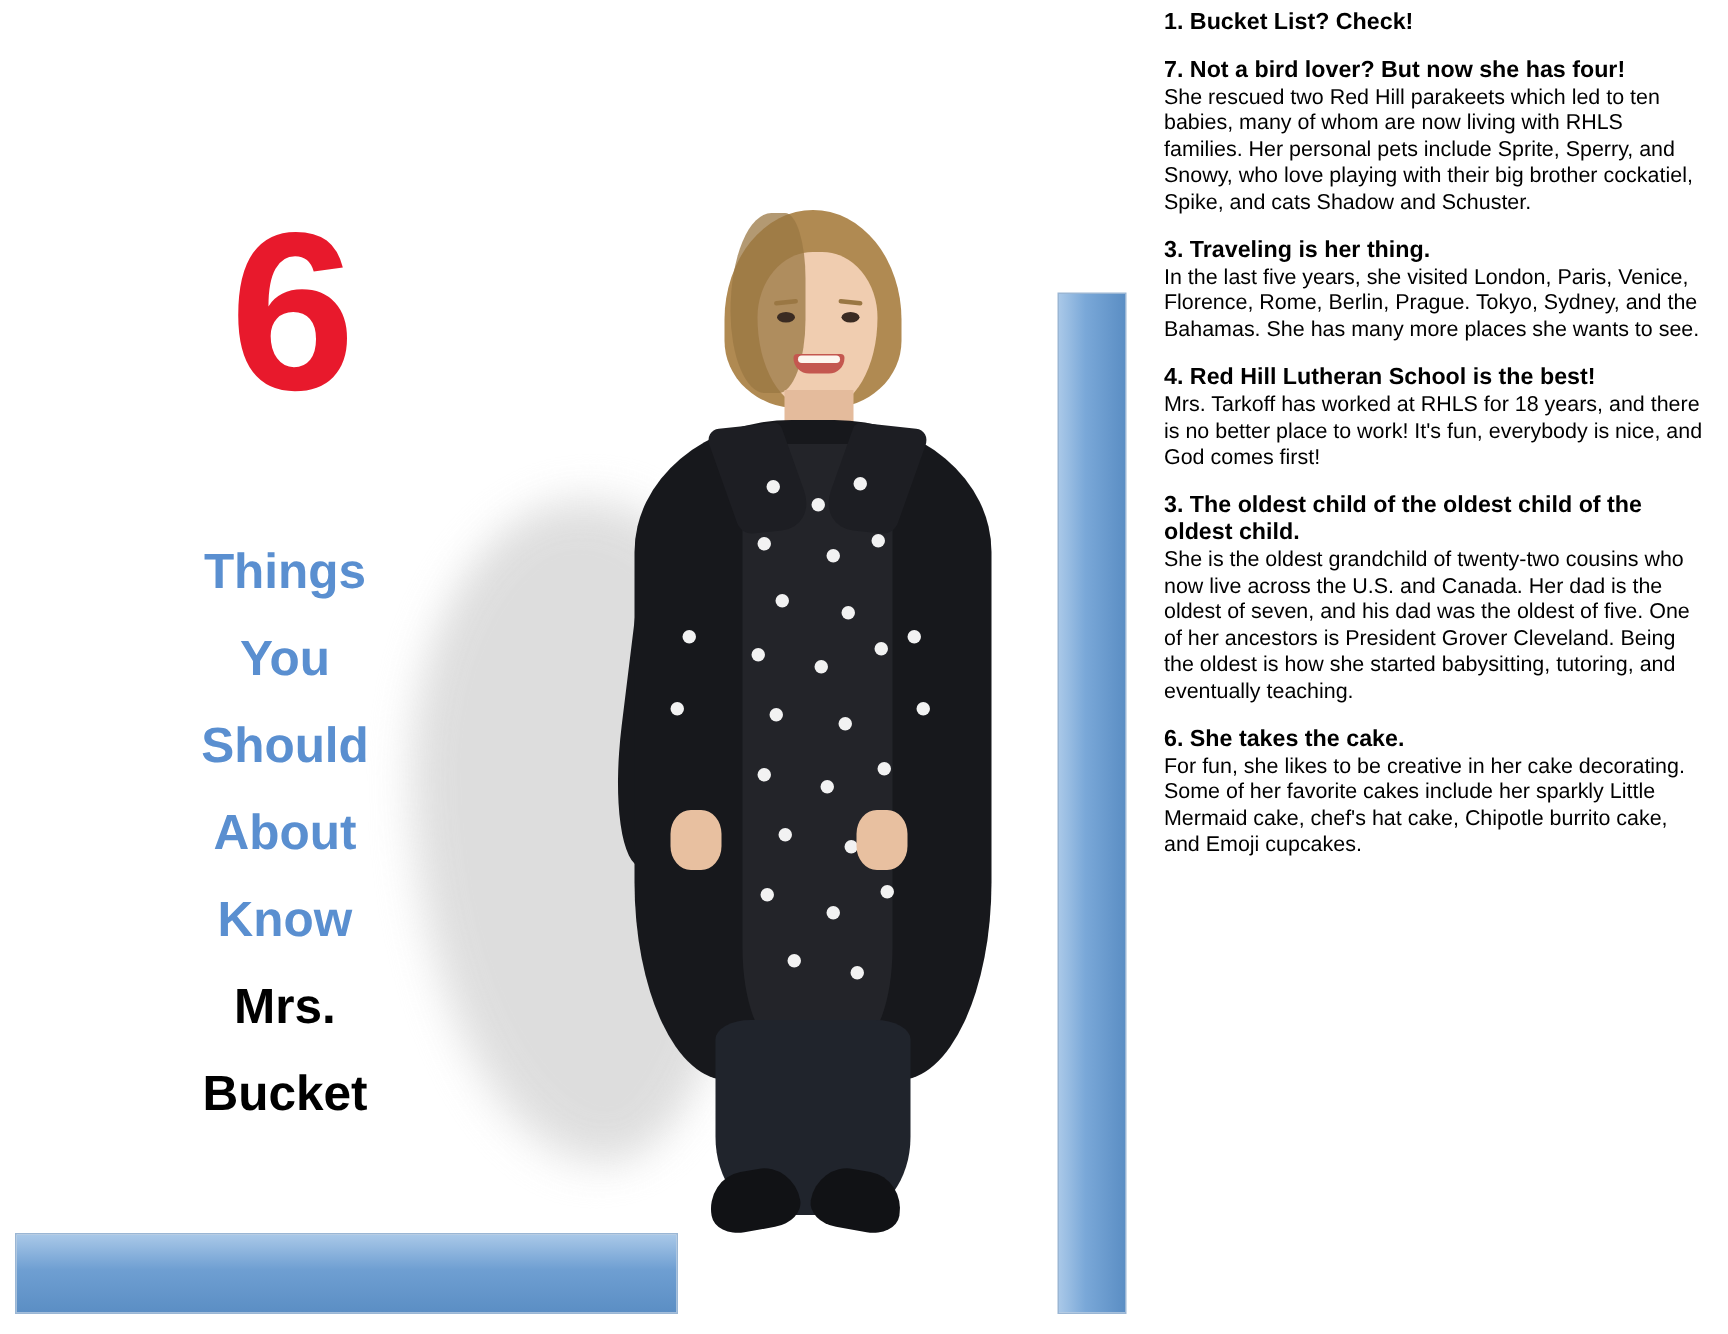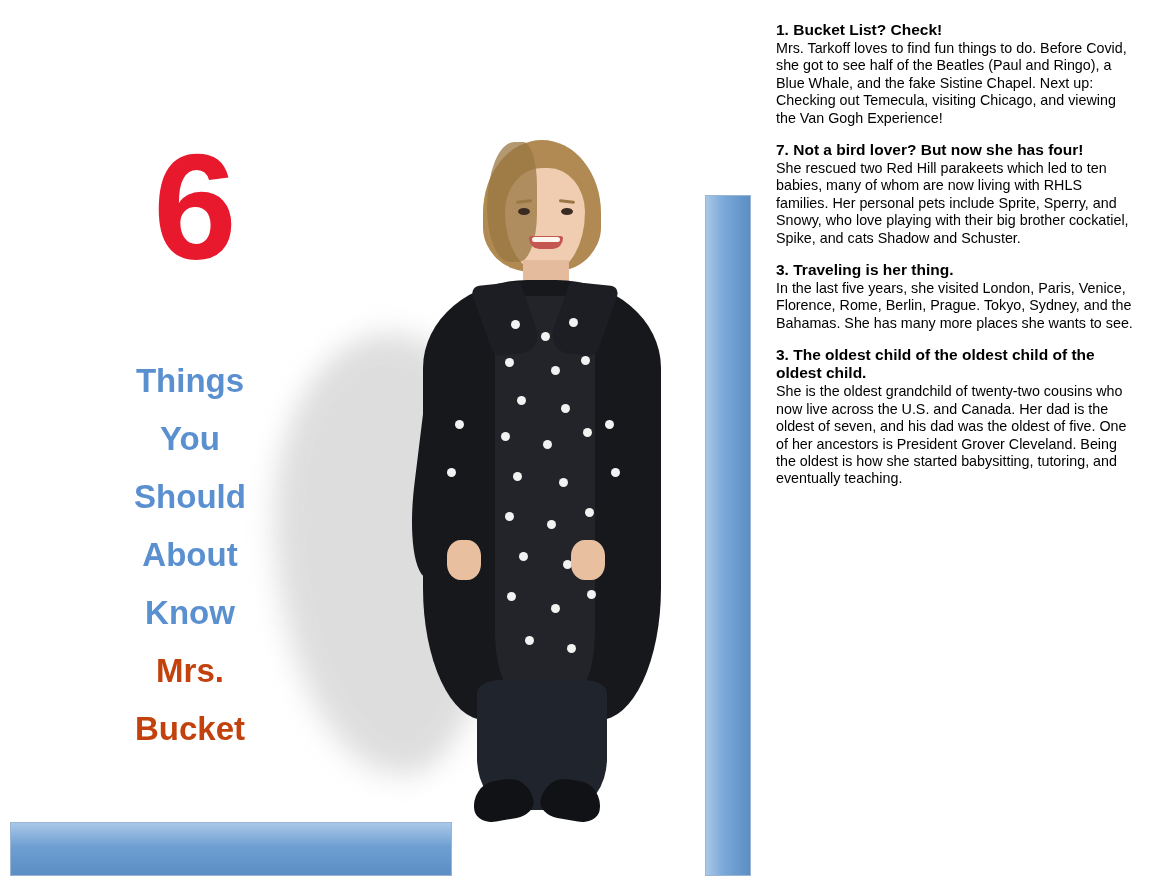--- a/index.html
+++ b/index.html
@@ -50,21 +50,21 @@
     font-weight: bold;
     font-size: 33px;
     line-height: 58px;
     color: #5a8fd0;
   }
   .headline .line {
     display: block;
     white-space: nowrap;
   }
   .headline .name {
-    color: #c2410c;
+    color: #000000;
   }
 
   
   .photo-wrap {
     position: absolute;
     left: 255px;
     top: 120px;
     width: 470px;
     height: 720px;
   }
@@ -253,21 +253,21 @@
     width: 44px;
     height: 679px;
     background: linear-gradient(90deg, #a9c8e8 0%, #7aa8d8 40%, #5b8ec4 100%);
     border: 1px solid #9ab6d4;
   }
 
   
   .right-col {
     position: absolute;
     left: 776px;
-    top: 21px;
+    top: 6px;
     width: 360px;
   }
   .item { margin-bottom: 14px; }
   .item-title {
     font-weight: bold;
     font-size: 15.5px;
     line-height: 18px;
     color: #000000;
     margin: 0 0 1px 0;
   }
@@ -353,34 +353,41 @@
 
     <div class="bar-bottom"></div>
   </div>
 
   <div class="bar-right"></div>
 
   <div class="right-col">
 
     <div class="item">
       <p class="item-title">1. Bucket List? Check!</p>
-      <p class="item-body">Mrs. Tarkoff loves to find fun things to do. Before Covid, she got to see half of the Beatles (Paul and Ringo), a Blue Whale, and the fake Sistine Chapel. Next up: Checking out Temecula, visiting Chicago, and viewing the Van Gogh Experience!</p>
     </div>
 
     <div class="item">
       <p class="item-title">7. Not a bird lover? But now she has four!</p>
       <p class="item-body">She rescued two Red Hill parakeets which led to ten babies, many of whom are now living with RHLS families. Her personal pets include Sprite, Sperry, and Snowy, who love playing with their big brother cockatiel, Spike, and cats Shadow and Schuster.</p>
     </div>
 
     <div class="item">
       <p class="item-title">3. Traveling is her thing.</p>
       <p class="item-body">In the last five years, she visited London, Paris, Venice, Florence, Rome, Berlin, Prague. Tokyo, Sydney, and the Bahamas. She has many more places she wants to see.</p>
     </div>
 
+    <div class="item">
+      <p class="item-title">4. Red Hill Lutheran School is the best!</p>
+      <p class="item-body">Mrs. Tarkoff has worked at RHLS for 18 years, and there is no better place to work! It's fun, everybody is nice, and God comes first!</p>
+    </div>
 
     <div class="item">
       <p class="item-title">3. The oldest child of the oldest child of the oldest child.</p>
       <p class="item-body">She is the oldest grandchild of twenty-two cousins who now live across the U.S. and Canada. Her dad is the oldest of seven, and his dad was the oldest of five. One of her ancestors is President Grover Cleveland. Being the oldest is how she started babysitting, tutoring, and eventually teaching.</p>
     </div>
 
+    <div class="item">
+      <p class="item-title">6. She takes the cake.</p>
+      <p class="item-body">For fun, she likes to be creative in her cake decorating. Some of her favorite cakes include her sparkly Little Mermaid cake, chef's hat cake, Chipotle burrito cake, and Emoji cupcakes.</p>
+    </div>
 
   </div>
 </div>
 
 </body></html>

